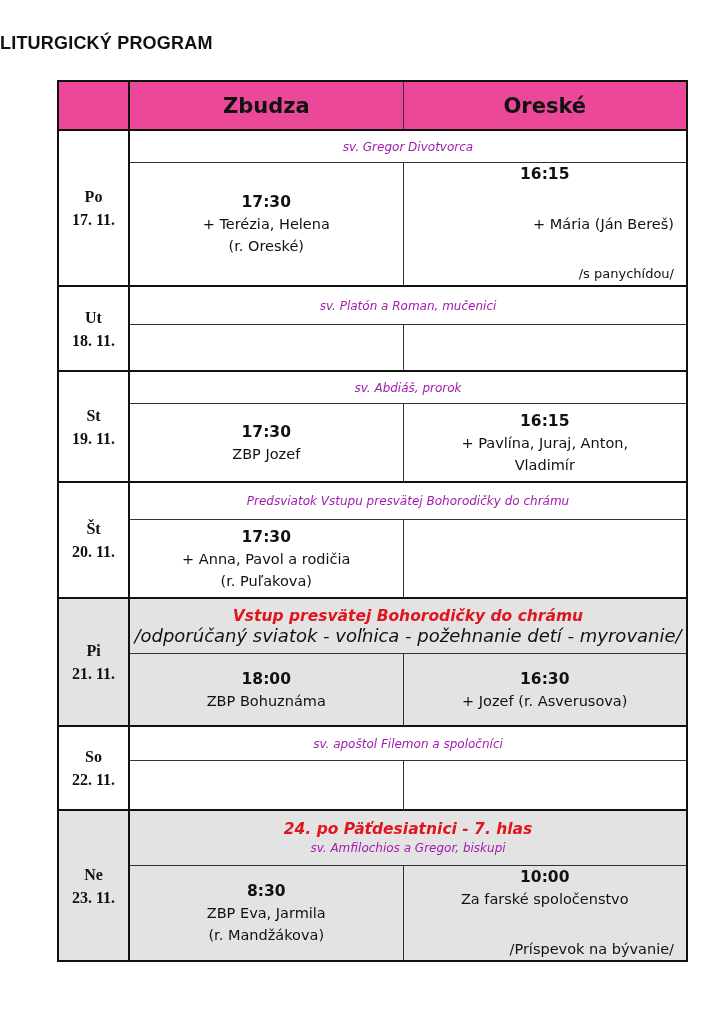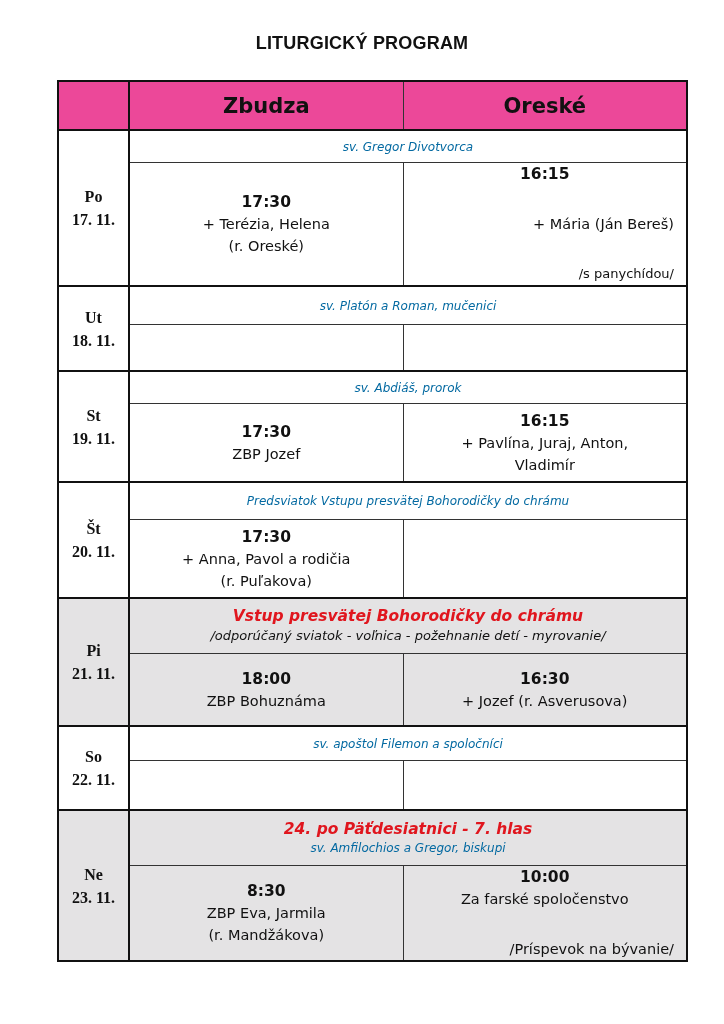--- a/index.html
+++ b/index.html
@@ -1,31 +1,31 @@
 <!DOCTYPE html>
 <html><head>
 <meta charset="utf-8">
 <style>
   html, body { margin:0; padding:0; background:#ffffff; }
   body { width:724px; height:1024px; position:relative; overflow:hidden;
          font-family:"DejaVu Sans", sans-serif; color:#111; }
-  .title { position:absolute; top:33px; left:0; width:724px; text-align:center;
+  .title { position:absolute; top:33px; left:0; width:724px; 
            font-family:"Liberation Sans", sans-serif; font-weight:bold; font-size:18px; letter-spacing:0.2px; }
   table.sched { position:absolute; left:57px; top:80px; width:629px; border-collapse:collapse;
                 table-layout:fixed; border:2.5px solid #111; }
   table.sched td { border:1px solid #333; padding:0; text-align:center; vertical-align:middle; }
   td.day { border-right:2.5px solid #111 !important; font-family:"Liberation Serif", serif; font-weight:bold;
            font-size:16px; line-height:23px; }
   tr.hdr td { background:#ec4899; height:47px; border-bottom:2.5px solid #111; }
   tr.hdr td.loc { font-family:"DejaVu Sans", sans-serif; font-weight:bold; font-size:21px; }
   tr.sep td { border-top:2.5px solid #111; }
   .gray td { background:#e4e3e4; }
-  .feast { font-family:"DejaVu Sans", sans-serif; font-style:italic; font-size:12px; color:#0369a1; }
+  .feast { font-family:"DejaVu Sans", sans-serif; font-style:italic; font-size:12px; color:#a21caf; }
   .feast-red { font-style:italic; font-weight:bold; font-size:15.5px; color:#e0161e; line-height:20px; }
-  .feast-sub { font-style:italic; font-size:13px; line-height:20px; color:#111; }
+  .feast-sub { font-style:italic; font-size:18px; line-height:20px; color:#111; }
   .time { font-weight:bold; font-size:15.5px; line-height:22px; }
   .line { font-size:14.5px; line-height:22px; }
   .right-al { text-align:right; padding-right:12px;margin-top:28px; }
   .footer { position:absolute; top:950px; left:0; width:724px; text-align:center;
             font-size:15px; line-height:22px; color:#111; }
 </style>
 </head>
 <body>
 
 <div class="title">LITURGICKÝ PROGRAM</div>

